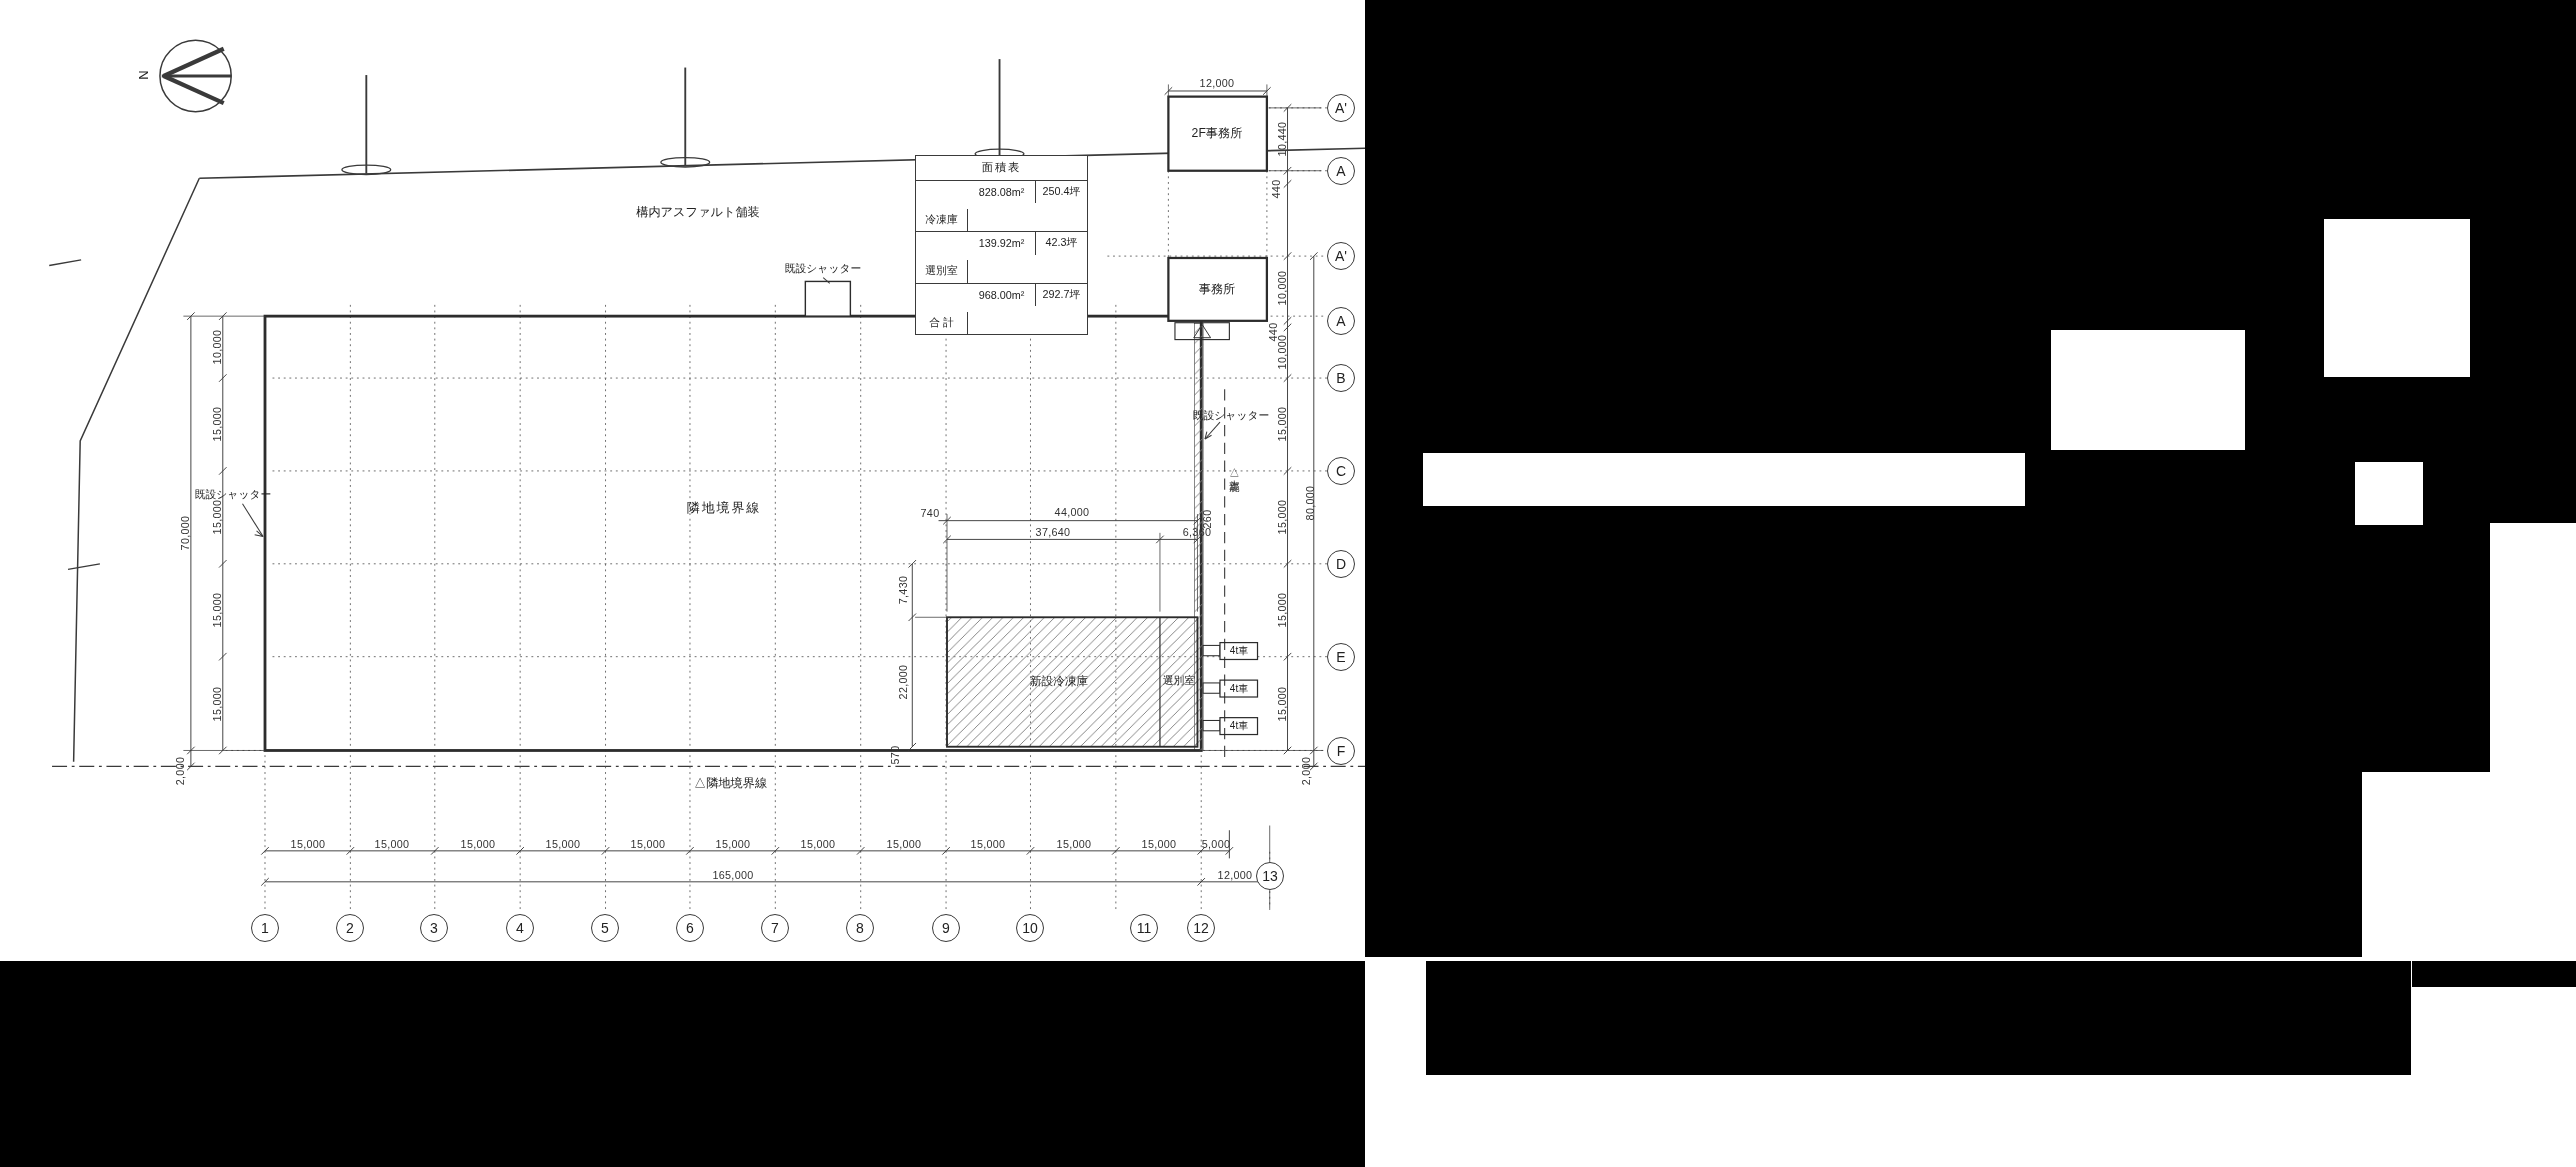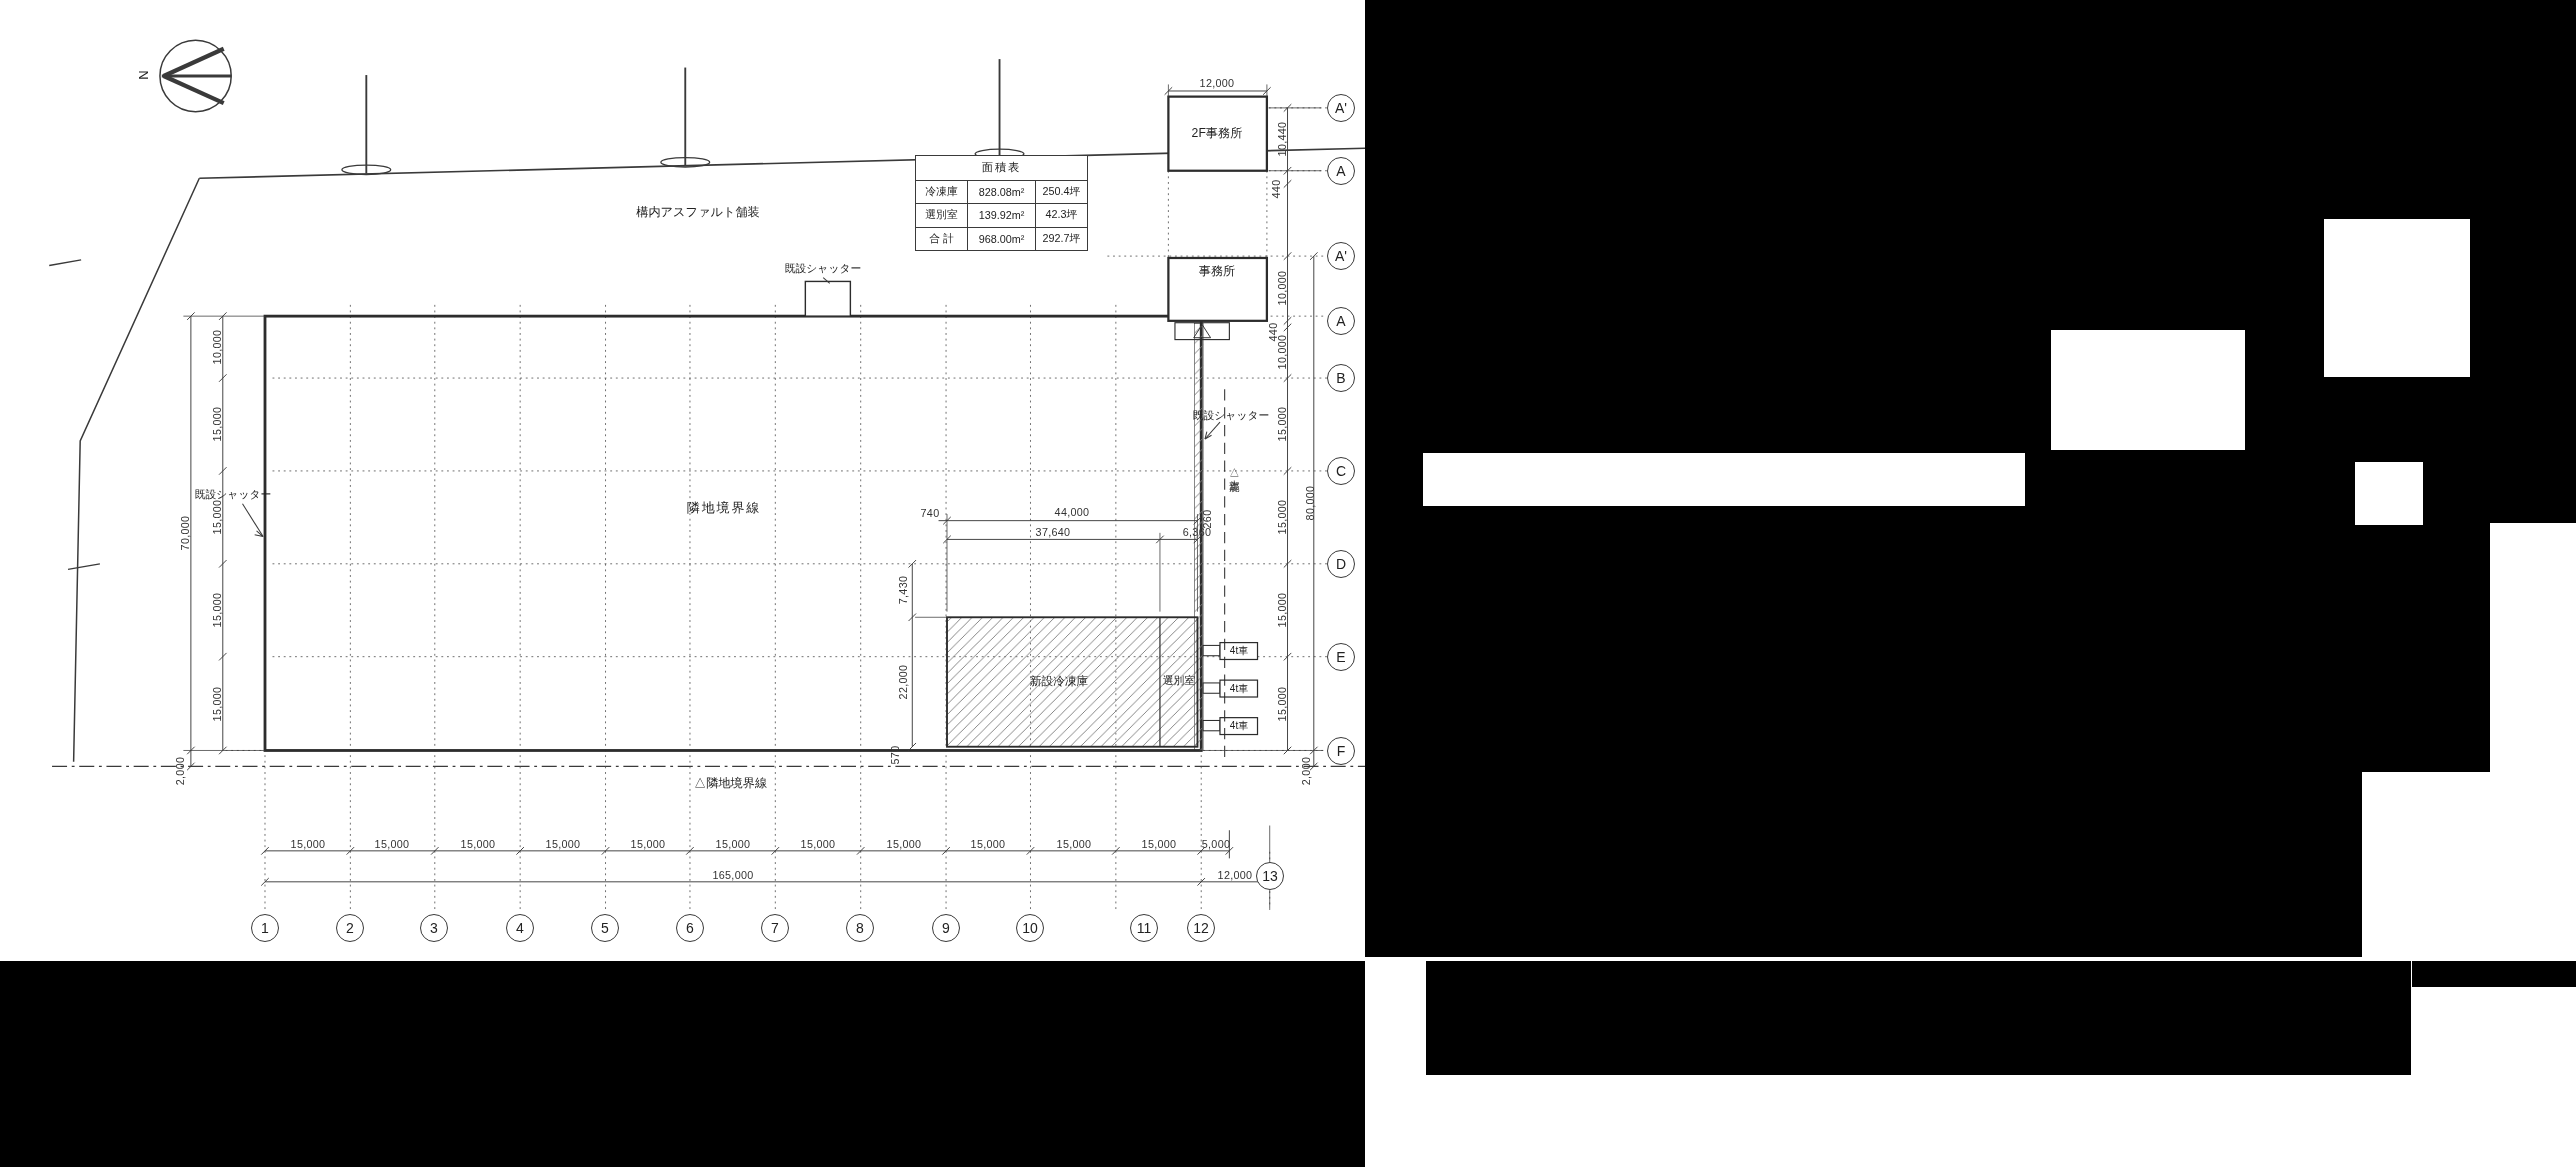--- a/index.html
+++ b/index.html
@@ -12,21 +12,21 @@
   .v{transform:translate(-50%,-50%) rotate(-90deg);}
   .vjp{position:absolute;writing-mode:vertical-rl;font-size:10.3px;color:#333;z-index:2;letter-spacing:0.9px;}
   .circle{position:absolute;width:28px;height:28px;border:1.5px solid #3a3a3a;border-radius:50%;
           display:flex;align-items:center;justify-content:center;font-size:14px;color:#222;
           background:#fff;z-index:2;box-sizing:border-box;}
   .atable{position:absolute;left:915px;top:155px;width:171px;border:1.5px solid #3a3a3a;
           background:#fff;z-index:2;font-size:10.8px;color:#222;}
   .atable .trow{display:flex;border-top:1.1px solid #3a3a3a;}
   .atable .title{display:flex;align-items:center;justify-content:center;height:23.5px;font-size:11.3px;letter-spacing:1.9px;}
   .atable .cell{display:flex;align-items:center;justify-content:center;height:22.5px;box-sizing:border-box;}
-  .atable .c1{width:52px;border-right:1.1px solid #3a3a3a;}
+  .atable .c1{width:52px;border-right:1.1px solid #3a3a3a;margin-top:28px;}
   .atable .c2{width:68px;border-right:1.1px solid #3a3a3a;}
   .atable .c3{flex:1;text-align:right;}
   .blk{position:absolute;background:#000;z-index:5;}
   .wht{position:absolute;background:#fff;z-index:6;}
 </style>
 </head>
 <body>
 
 <div class="canvas">
 
@@ -172,21 +172,21 @@
 <span class="lab c" style="left:698px;top:212px;">構内アスファルト舗装</span>
 <span class="lab c" style="left:823px;top:269px;font-size:10.8px;">既設シャッター</span>
 <span class="lab c" style="left:233px;top:495px;font-size:10.8px;">既設シャッター</span>
 <span class="lab c" style="left:1231px;top:416px;font-size:10.8px;">既設シャッター</span>
 <span class="lab c" style="left:724px;top:508px;font-size:13px;letter-spacing:1.9px;">隣地境界線</span>
 <span class="lab c" style="left:1059px;top:681px;font-size:11.7px;">新設冷凍庫</span>
 <span class="lab c" style="left:1179px;top:681px;font-size:10.8px;">選別室</span>
 <span class="lab" style="left:694px;top:775px;">△隣地境界線</span>
 <span class="vjp" style="left:1227px;top:460px;">△上部庇</span>
 <span class="lab c" style="left:1217px;top:133px;">2F事務所</span>
-<span class="lab c" style="left:1217px;top:271px;text-align:center;">事務所</span>
+<span class="lab c" style="left:1217px;top:289px;text-align:center;">事務所</span>
 <span class="lab c" style="left:1239px;top:651px;font-size:10px;">4t車</span>
 <span class="lab c" style="left:1239px;top:689px;font-size:10px;">4t車</span>
 <span class="lab c" style="left:1239px;top:726px;font-size:10px;">4t車</span>
 
 <div class="atable">
   <div class="title">面積表</div>
   <div class="trow">
     <div class="cell c1">冷凍庫</div>
     <div class="cell c2">828.08m²</div>
     <div class="cell c3">250.4坪</div>

